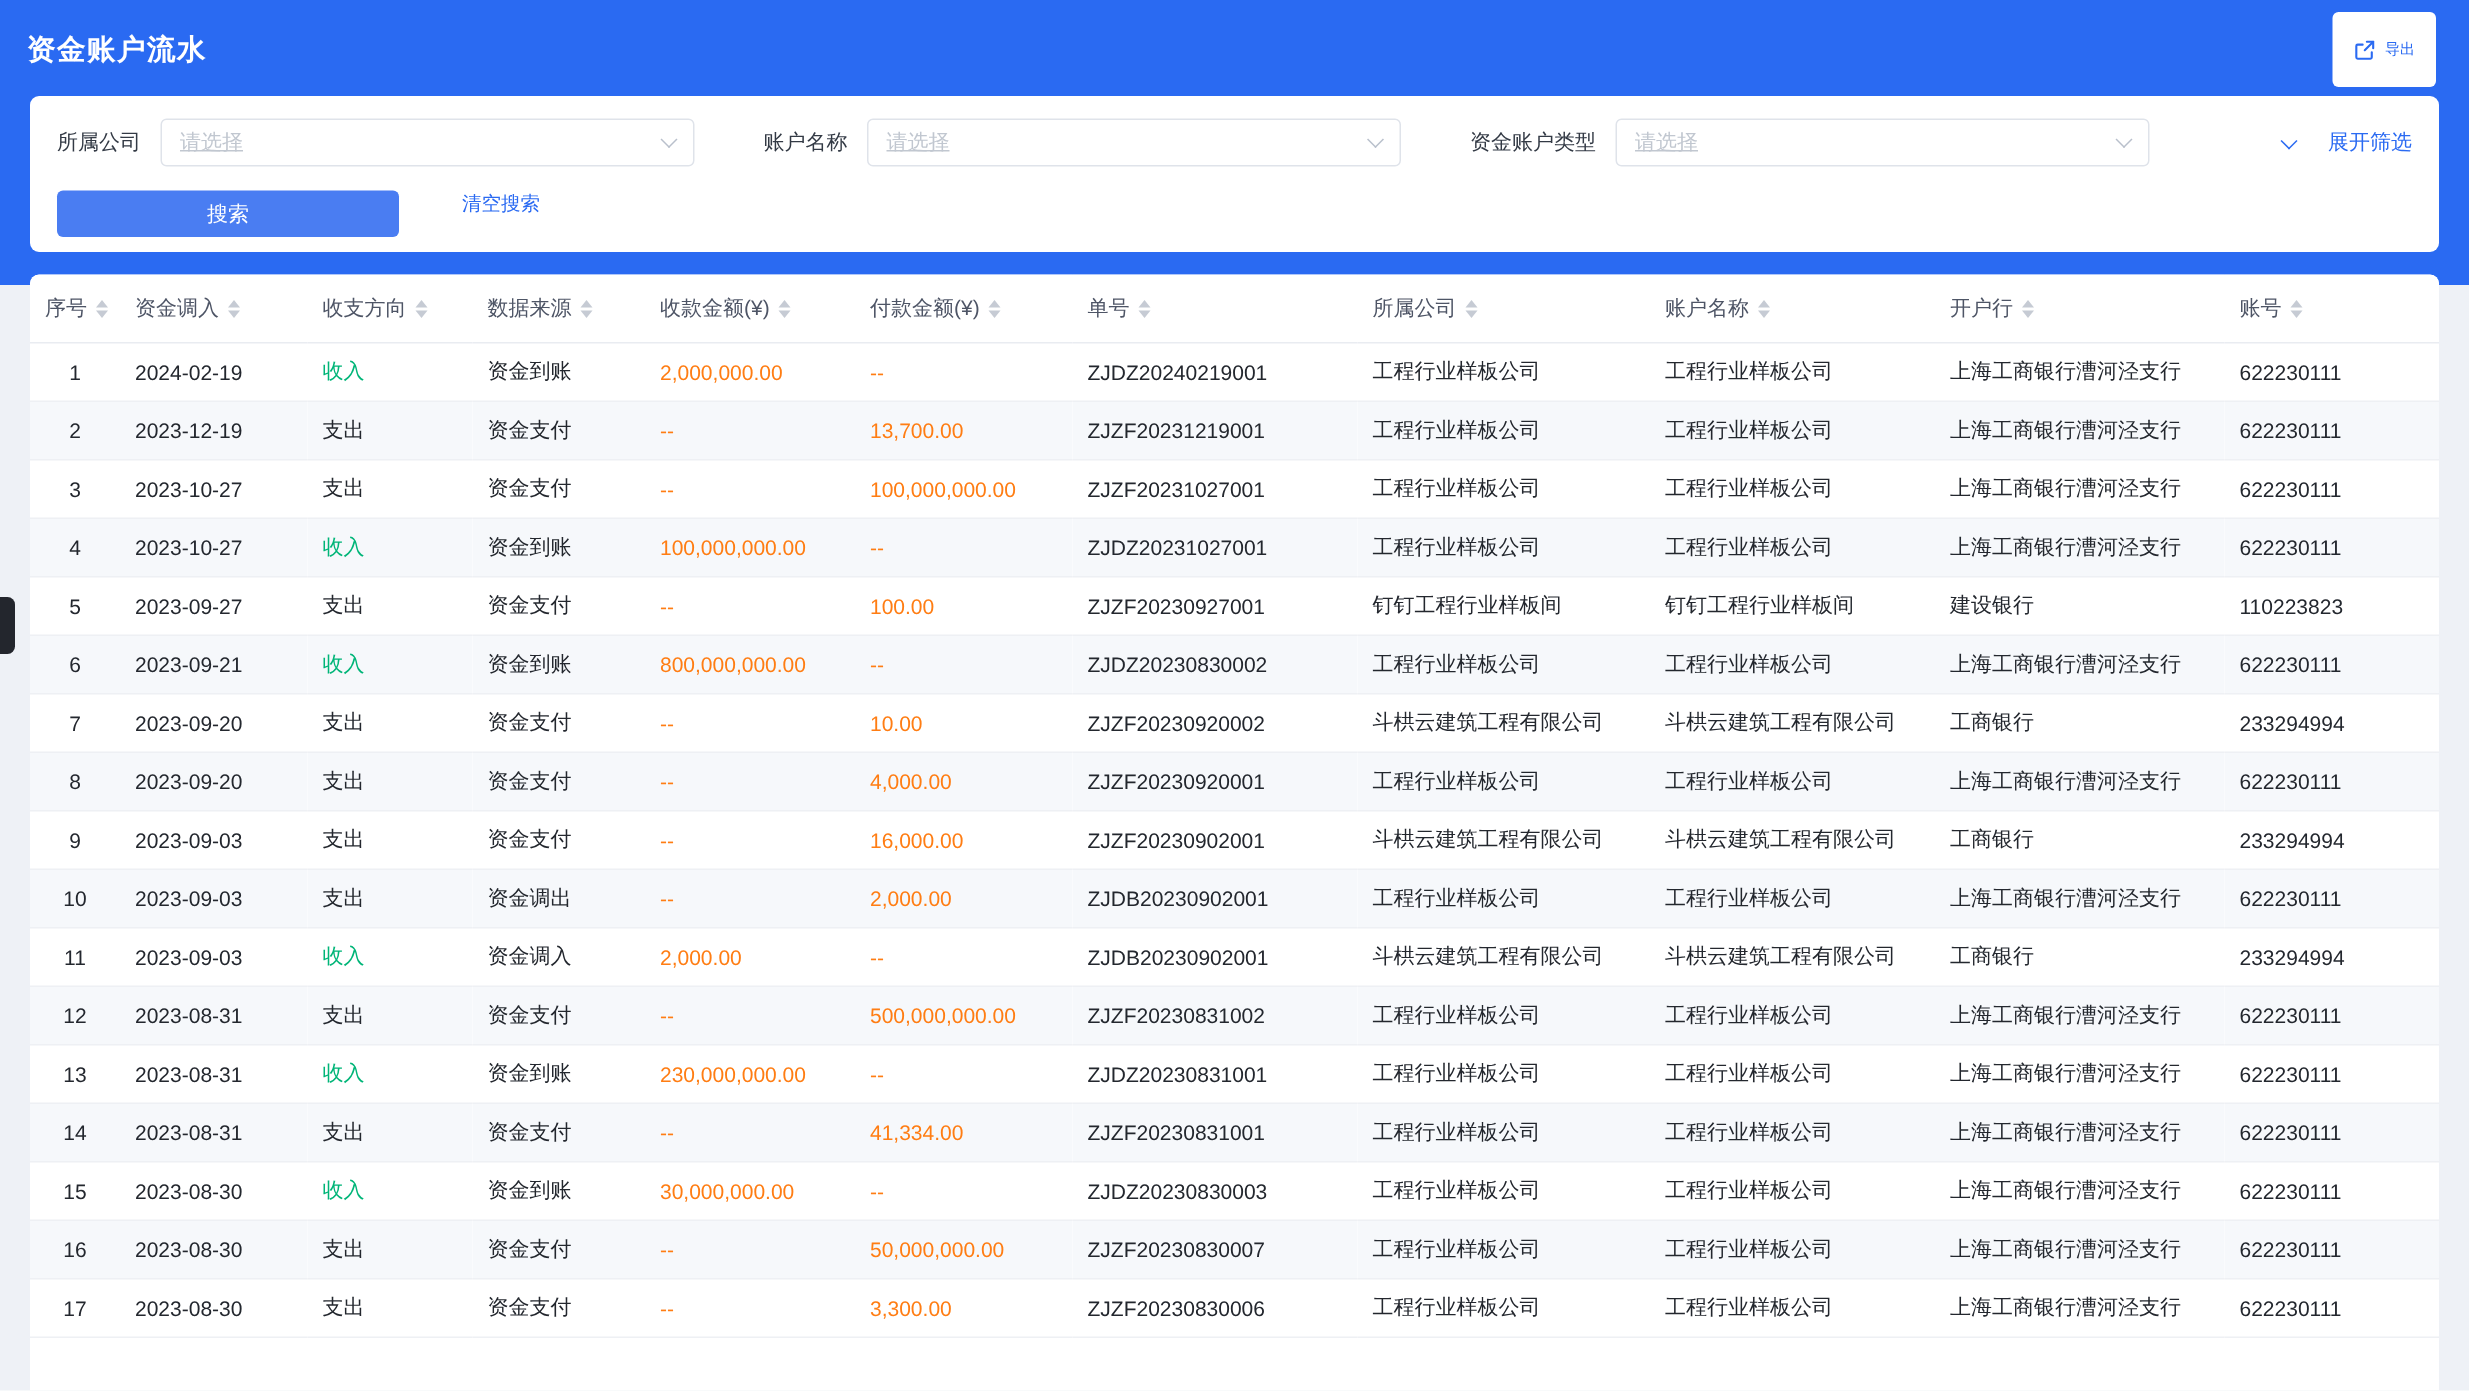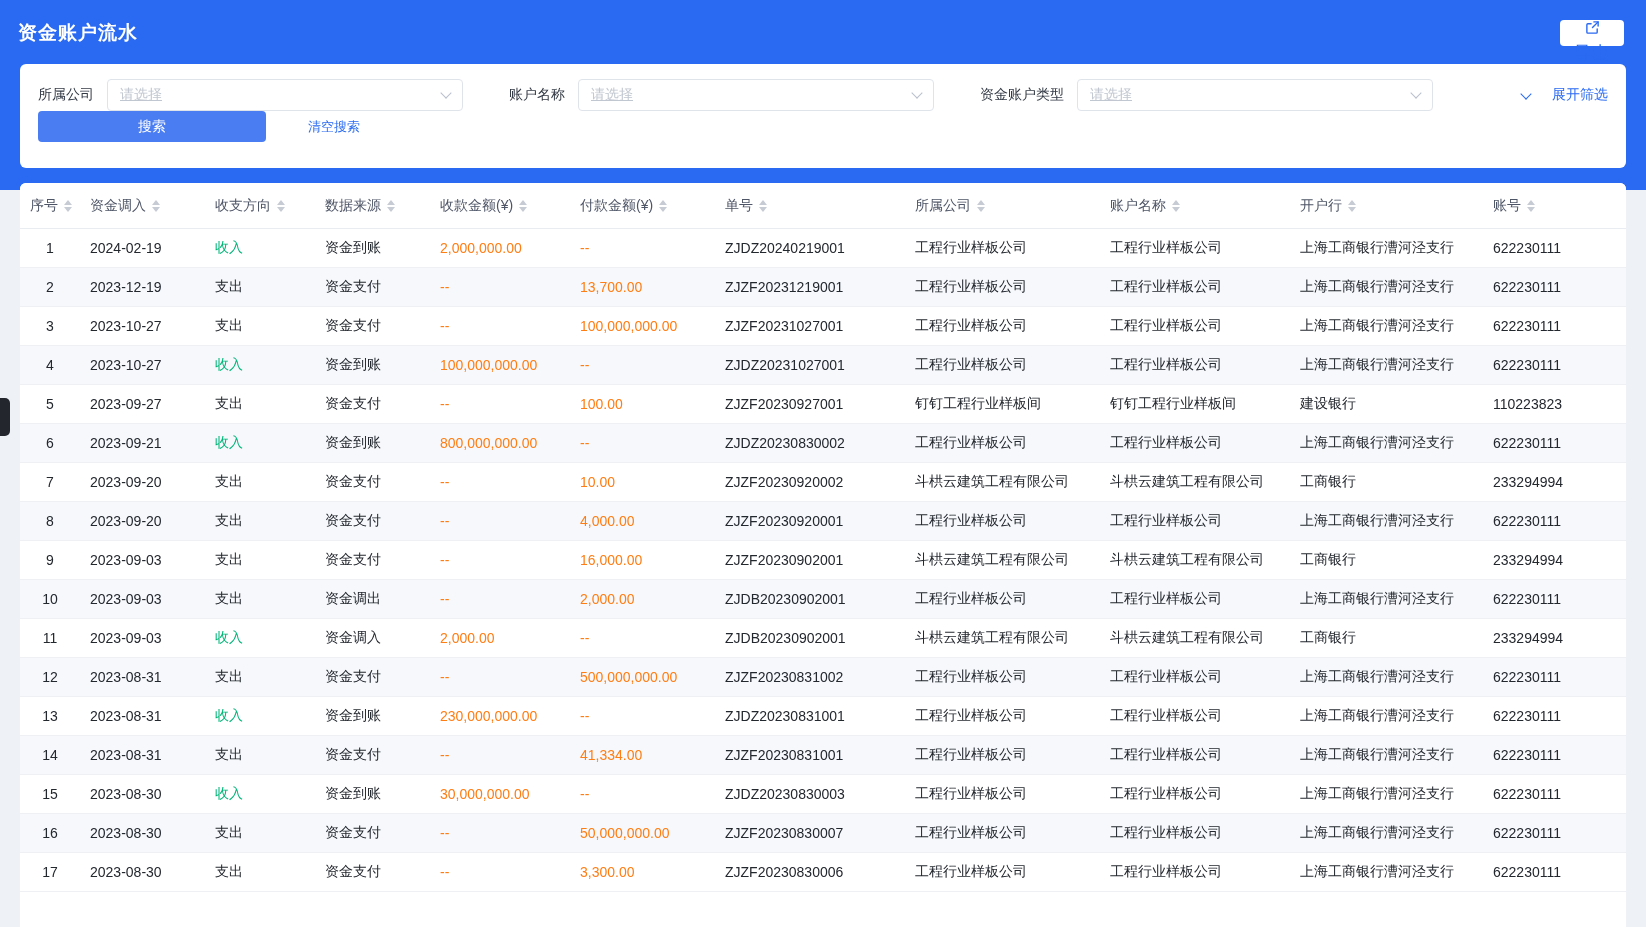--- a/index.html
+++ b/index.html
@@ -12,43 +12,43 @@
   body{
     width:1646px;height:927px;position:relative;overflow:hidden;
     font-family:"Liberation Sans","DejaVu Sans",sans-serif;
     background:#eef1f6;
   }
   
   .top-band{position:absolute;top:0;left:0;right:0;height:190px;background:var(--accent);}
   .app-header{position:absolute;top:4px;left:0;right:0;height:58px;display:flex;align-items:center;padding:0 22px 0 18px;}
   .page-title{color:#fff;font-size:19px;font-weight:bold;letter-spacing:1px;}
   .export-btn{
-    margin-left:auto;height:26px;padding:0 14px;background:#fff;border:none;border-radius:4px;
-    color:var(--accent);font-size:18px;display:flex;align-items:center;gap:6px;cursor:pointer;flex-direction:column;
+    margin-left:auto;height:50px;padding:0 14px;background:#fff;border:none;border-radius:4px;
+    color:var(--accent);font-size:10px;display:flex;align-items:center;gap:6px;cursor:pointer;
   }
   .export-btn svg{display:block;}
   
   .filter-card{
     position:absolute;left:20px;right:20px;top:64px;height:104px;background:#fff;border-radius:6px;
     padding:15px 18px;
   }
   .filter-row{display:flex;align-items:center;}
   .filter-group{display:flex;align-items:center;margin-right:46px;}
   .filter-label{color:#333a45;font-size:14px;margin-right:13px;white-space:nowrap;}
   .select{
     width:356px;height:32px;border:1px solid #dfe3ea;border-radius:4px;background:#fff;
     display:flex;align-items:center;justify-content:space-between;padding:0 12px;cursor:pointer;
   }
   .placeholder{color:#c1c7d0;font-size:14px;text-decoration:underline;}
   .chevron{width:8px;height:8px;border-right:1.4px solid #b9c0cc;border-bottom:1.4px solid #b9c0cc;
     transform:rotate(45deg);margin-top:-4px;}
   .expand-link{margin-left:auto;display:flex;align-items:center;gap:22px;color:var(--accent);
     font-size:14px;cursor:pointer;white-space:nowrap;}
   .expand-link .chevron{border-color:var(--accent);margin-top:-3px;}
-  .actions-row{margin-top:0;display:flex;align-items:center;}
+  .actions-row{margin-top:16px;display:flex;}
   .search-btn{
     width:228px;height:31px;background:#4a7df2;color:#fff;border:none;border-radius:4px;
     font-size:14px;cursor:pointer;
   }
   .clear-link{margin-left:42px;color:var(--accent);font-size:13px;cursor:pointer;}
   
   .table-card{
     position:absolute;left:20px;right:20px;top:183px;bottom:0;background:#fff;
     border-radius:6px 6px 0 0;overflow:hidden;
   }

